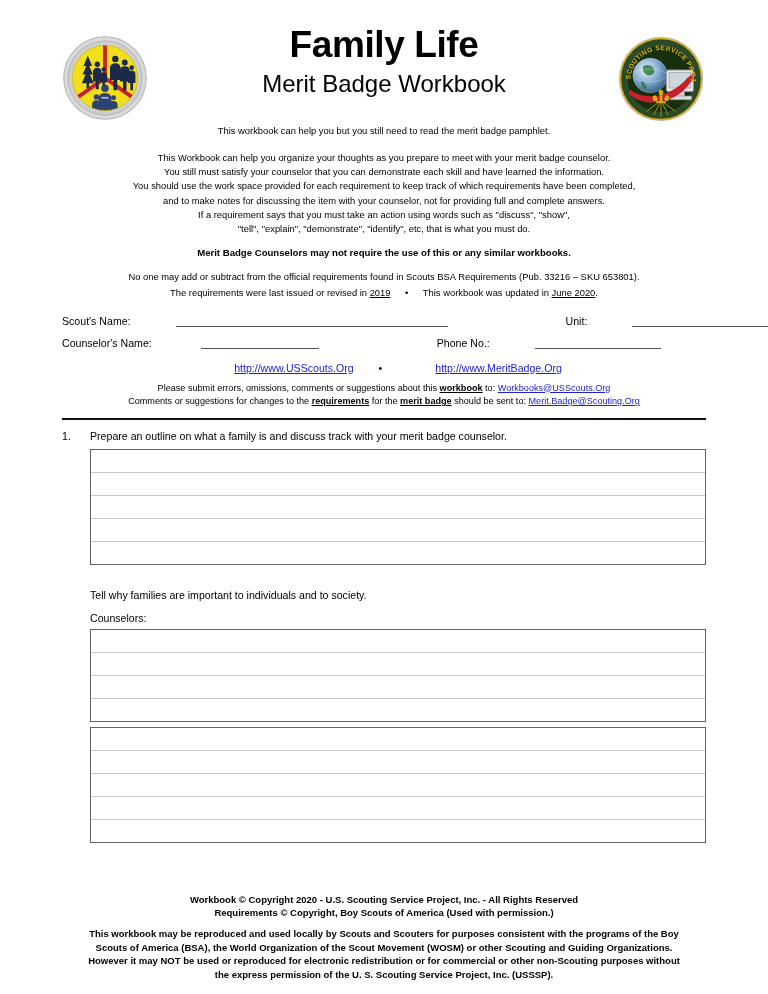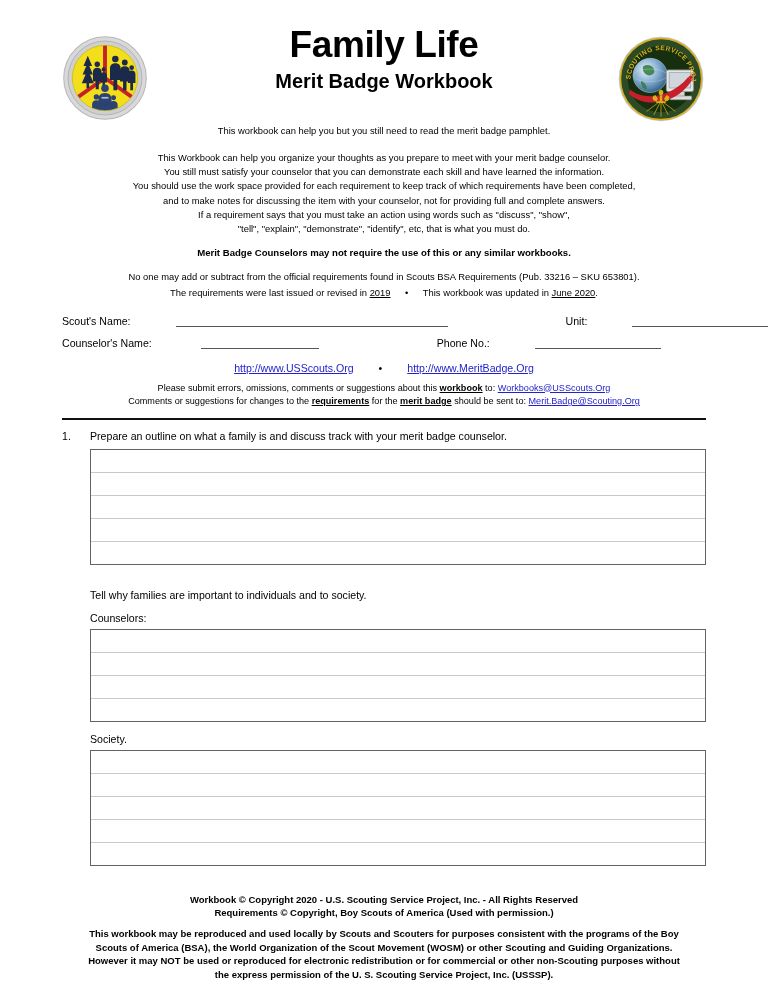--- a/index.html
+++ b/index.html
@@ -48,22 +48,22 @@
     padding-top: 26px;
   }
   .doc-title {
     font-size: 37px;
     font-weight: bold;
     letter-spacing: -0.4px;
     line-height: 1.0;
     margin: 0;
   }
   .doc-subtitle {
-    font-size: 20px;
-    font-weight: bold;
+    font-size: 24px;
+    font-weight: normal;
     line-height: 1.25;
     margin: 6px 0 0 0;
   }
 
   
   .intro-lead {
     text-align: center;
     font-size: 9.4px;
     margin-top: 13px;
     line-height: 1.35;
@@ -119,20 +119,21 @@
 
   
   .links-row {
     text-align: center;
     margin-top: 13px;
     font-size: 10.6px;
   }
   a.lnk {
     color: #2222cc;
     text-decoration: underline;
+    margin-left: 28px;
   }
   .dot-sep {
     display: inline-block;
     padding: 0 22px;
     color: #000;
   }
   .submit-lines {
     text-align: center;
     margin-top: 8px;
     font-size: 9.1px;
@@ -404,21 +405,20 @@
       <div class="sub-label">Tell why families are important to individuals and to society.</div>
 
       <div class="sub-label2">Counselors:</div>
       <div class="answer-box">
         <div class="ln"></div>
         <div class="ln"></div>
         <div class="ln"></div>
         <div class="ln"></div>
       </div>
 
-      <div class="sub-label2">Society.</div>
       <div class="answer-box">
         <div class="ln"></div>
         <div class="ln"></div>
         <div class="ln"></div>
         <div class="ln"></div>
         <div class="ln"></div>
       </div>
     </div>
   </div>
 

